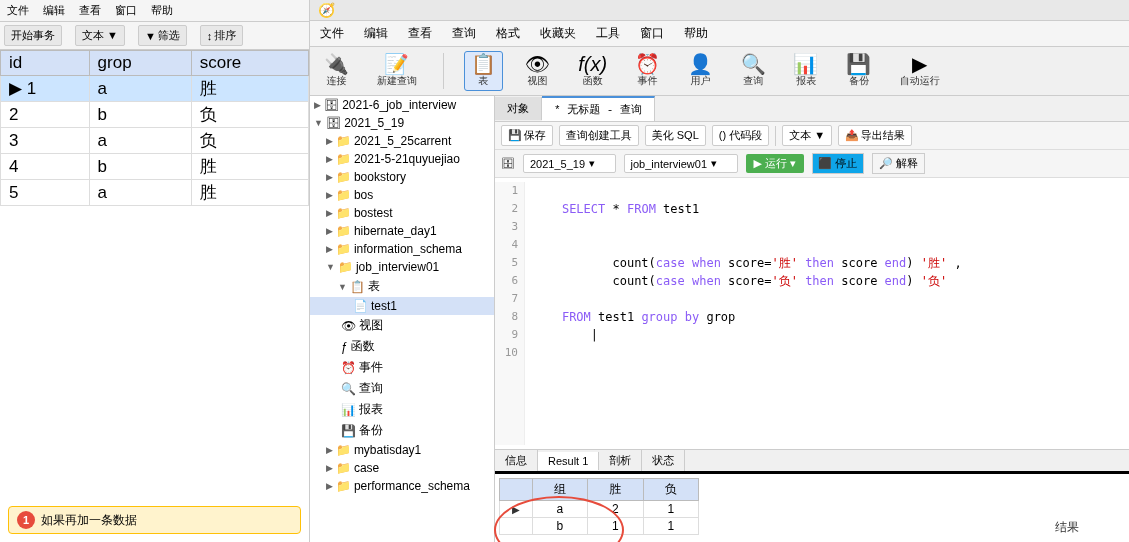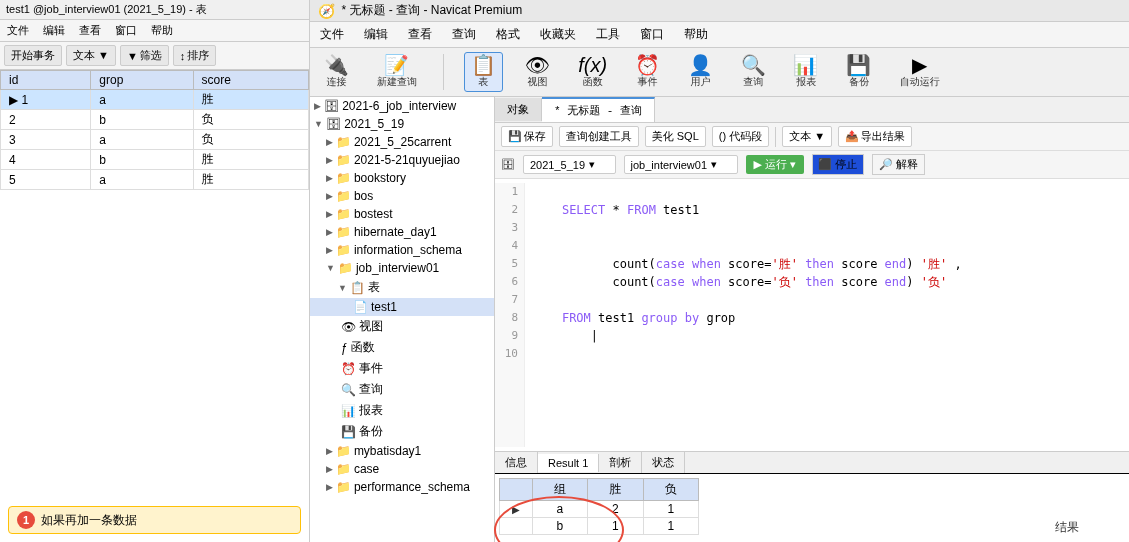--- a/index.html
+++ b/index.html
@@ -3,28 +3,28 @@
   <meta charset="utf-8">
   <style>
     * { margin: 0; padding: 0; box-sizing: border-box; }
     body { font-family: 'Microsoft YaHei', Arial, sans-serif; font-size: 12px; background: #f0f0f0; width: 1129px; height: 542px; overflow: hidden; display: flex; flex-direction: column; }
 
     
     .main-container { display: flex; flex: 1; overflow: hidden; }
 
     
     .left-panel { width: 310px; display: flex; flex-direction: column; border-right: 1px solid #ccc; background: #fff; }
-    .left-toolbar { background: #f5f5f5; border-bottom: 1px solid #ccc; padding: 3px 4px; display: flex; align-items: center; gap: 4px; }
+    .left-toolbar { background: #f5f5f5; border-bottom: 1px solid #ccc; padding: 3px 4px; display: flex; align-items: center; gap: 13px; }
     .toolbar-btn { background: #e8e8e8; border: 1px solid #ccc; padding: 2px 6px; font-size: 11px; cursor: pointer; border-radius: 2px; display: flex; align-items: center; gap: 2px; }
     .left-menu-bar { background: #f5f5f5; border-bottom: 1px solid #ccc; padding: 2px 4px; display: flex; gap: 8px; font-size: 11px; }
     .left-menu-item { cursor: pointer; padding: 1px 3px; }
 
     
     .table-area { flex: 1; overflow: auto; }
-    .data-table { width: 100%; border-collapse: collapse; font-size: 12px; padding-left: 13px; }
+    .data-table { width: 100%; border-collapse: collapse; font-size: 17px; padding-left: 13px; }
     .data-table th { background: #d4e1f7; border: 1px solid #bbb; padding: 2px 8px; text-align: left; font-weight: normal; }
     .data-table td { border: 1px solid #ddd; padding: 1px 8px; white-space: nowrap; }
     .data-table tr.selected td { background: #cce5ff; }
     .th-score { background: #a8c4e8; font-weight: bold; }
 
     .annotation-box { margin: 8px; background: #fff3cd; border: 1px solid #ffc107; border-radius: 4px; padding: 4px 8px; display: flex; align-items: center; gap: 6px; font-size: 12px; }
     .annotation-circle { width: 18px; height: 18px; background: #e74c3c; color: white; border-radius: 50%; display: flex; align-items: center; justify-content: center; font-size: 11px; font-weight: bold; flex-shrink: 0; }
 
     
     .right-panel { flex: 1; display: flex; flex-direction: column; background: #f0f0f0; }
@@ -64,56 +64,53 @@
 
     
     .query-toolbar { background: #f5f5f5; border-bottom: 1px solid #ddd; padding: 3px 6px; display: flex; align-items: center; gap: 6px; font-size: 11px; }
     .qtool-btn { background: #fff; border: 1px solid #ccc; padding: 2px 6px; font-size: 11px; cursor: pointer; border-radius: 2px; display: flex; align-items: center; gap: 2px; }
     .qtool-sep { width: 1px; height: 20px; background: #ccc; }
 
     
     .selectors { background: #f5f5f5; border-bottom: 1px solid #ddd; padding: 3px 6px; display: flex; align-items: center; gap: 8px; font-size: 11px; }
     .selector-box { background: #fff; border: 1px solid #ccc; padding: 2px 20px 2px 6px; border-radius: 2px; font-size: 11px; cursor: pointer; position: relative; display: flex; align-items: center; gap: 4px; }
     .run-btn { background: #4caf50; color: #fff; border: none; padding: 2px 8px; border-radius: 2px; cursor: pointer; display: flex; align-items: center; gap: 3px; font-size: 11px; }
-    .stop-btn { background: #1d4ed8; border: 1px solid #ccc; padding: 2px 6px; font-size: 11px; cursor: pointer; }
+    .stop-btn { background: #0ea5e9; border: 1px solid #ccc; padding: 2px 6px; font-size: 11px; cursor: pointer; }
     .explain-btn { background: #f5f5f5; border: 1px solid #ccc; padding: 2px 6px; font-size: 11px; cursor: pointer; }
 
     
     .code-editor { flex: 1; background: #fff; padding: 4px 0; overflow: auto; font-family: 'Consolas', monospace; font-size: 12px; display: flex; }
     .line-numbers { background: #f8f8f8; border-right: 1px solid #eee; padding: 0 6px; color: #999; font-size: 11px; text-align: right; min-width: 30px; user-select: none; }
     .line-num { height: 18px; line-height: 18px; }
     .code-lines { padding: 0 8px; flex: 1; }
     .code-line { height: 18px; line-height: 18px; white-space: pre; }
     .kw-blue { color: #8b5cf6; font-weight: normal; }
     .str-red { color: #cc0000; }
 
     
     .results-panel { border-top: 1px solid #ccc; background: #fff; }
-    .results-tabs { background: #f0f0f0; border-bottom: 1px solid #000000; display: flex; align-items: center; }
+    .results-tabs { background: #f0f0f0; border-bottom: 3px solid #000000; display: flex; align-items: center; }
     .results-tab { padding: 3px 10px; font-size: 11px; cursor: pointer; border-right: 1px solid #ccc; }
     .results-tab.active { background: #fff; }
 
     
     .result-table-area { padding: 4px; position: relative; }
     .result-table { border-collapse: collapse; font-size: 12px; min-width: 200px; }
     .result-table th { background: #d4e1f7; border: 1px solid #bbb; padding: 2px 12px; text-align: center; font-weight: normal; }
     .result-table td { border: 1px solid #ddd; padding: 1px 12px; text-align: center; }
 
     
     .lp-header { background: #f0f0f0; border-bottom: 1px solid #ccc; padding: 2px 6px; font-size: 11px; display: flex; justify-content: space-between; align-items: center; }
   </style>
 </head>
 <body>
 
 <div class="main-container" style="height:542px;">
 
   <div class="left-panel">
-    <div class="lp-header">
-      <span style="font-size:11px;">test1 @job_interview01 (2021_5_19) - 表</span>
-    </div>
 
     <div class="left-menu-bar">
       <span class="left-menu-item">文件</span>
       <span class="left-menu-item">编辑</span>
       <span class="left-menu-item">查看</span>
       <span class="left-menu-item">窗口</span>
       <span class="left-menu-item">帮助</span>
     </div>
 
     <div class="left-toolbar">
@@ -171,21 +168,20 @@
     <div class="annotation-box">
       <div class="annotation-circle">1</div>
       <span>如果再加一条数据</span>
     </div>
   </div>
 
   <div class="right-panel">
 
     <div class="nav-title">
       <span class="nav-title-icon">🧭</span>
-      <span>* 无标题 - 查询 - Navicat Premium</span>
     </div>
 
     <div class="menu-bar">
       <span class="menu-item">文件</span>
       <span class="menu-item">编辑</span>
       <span class="menu-item">查看</span>
       <span class="menu-item">查询</span>
       <span class="menu-item">格式</span>
       <span class="menu-item">收藏夹</span>
       <span class="menu-item">工具</span>

